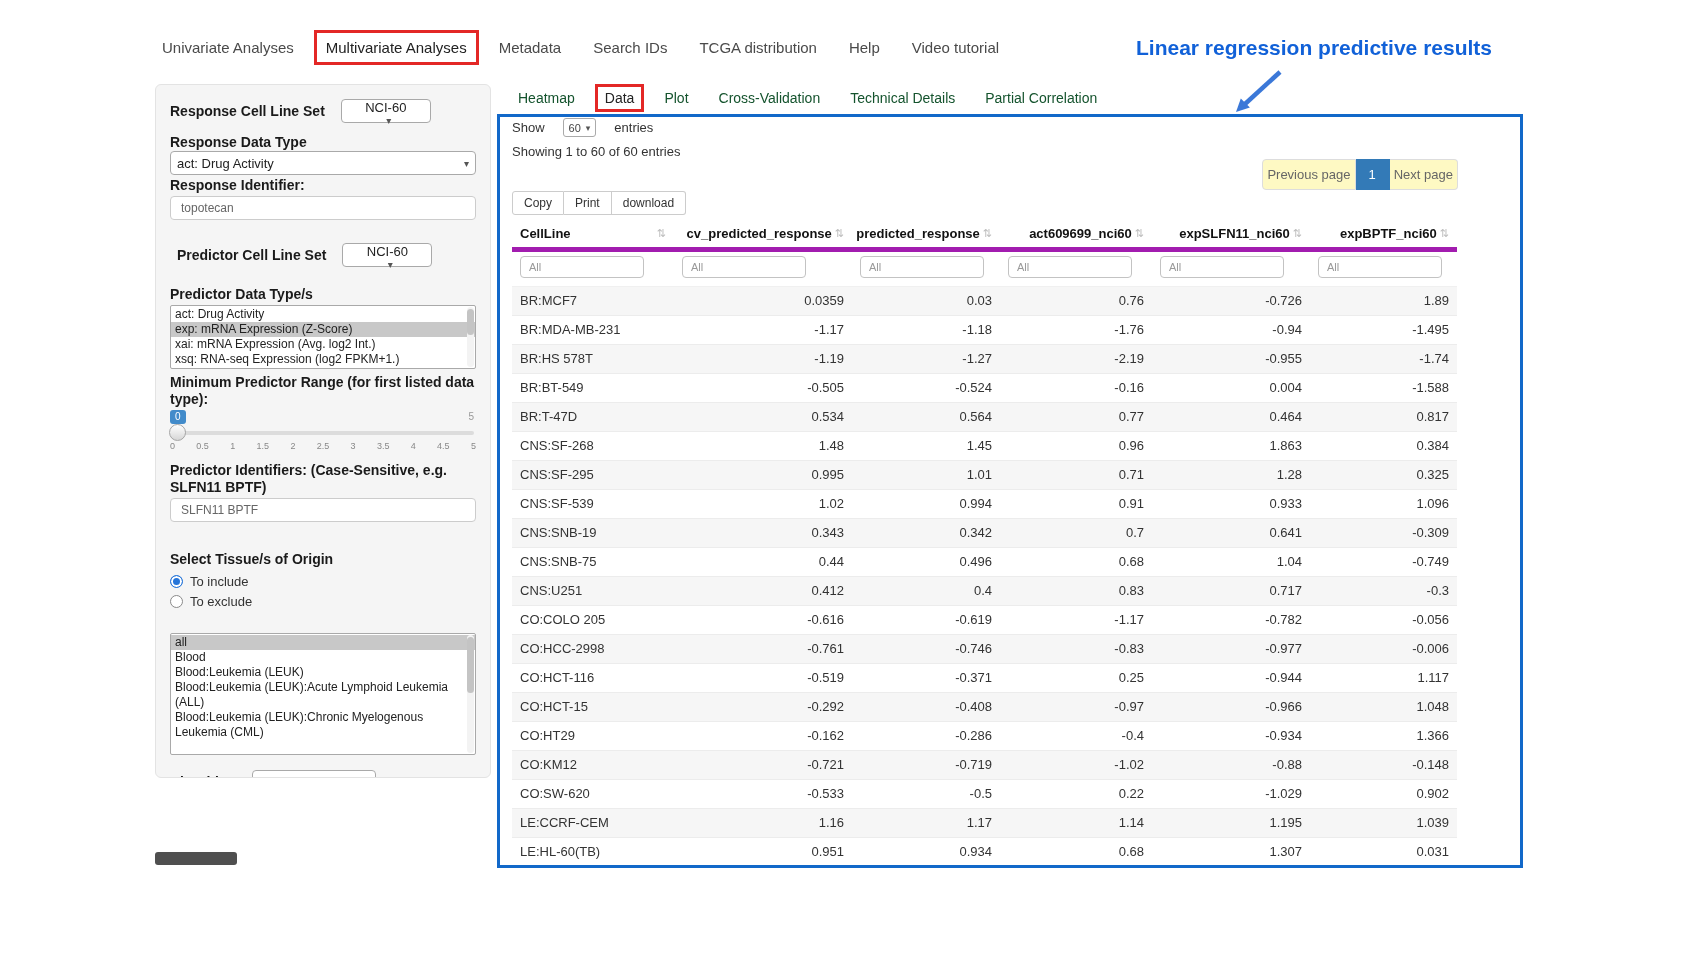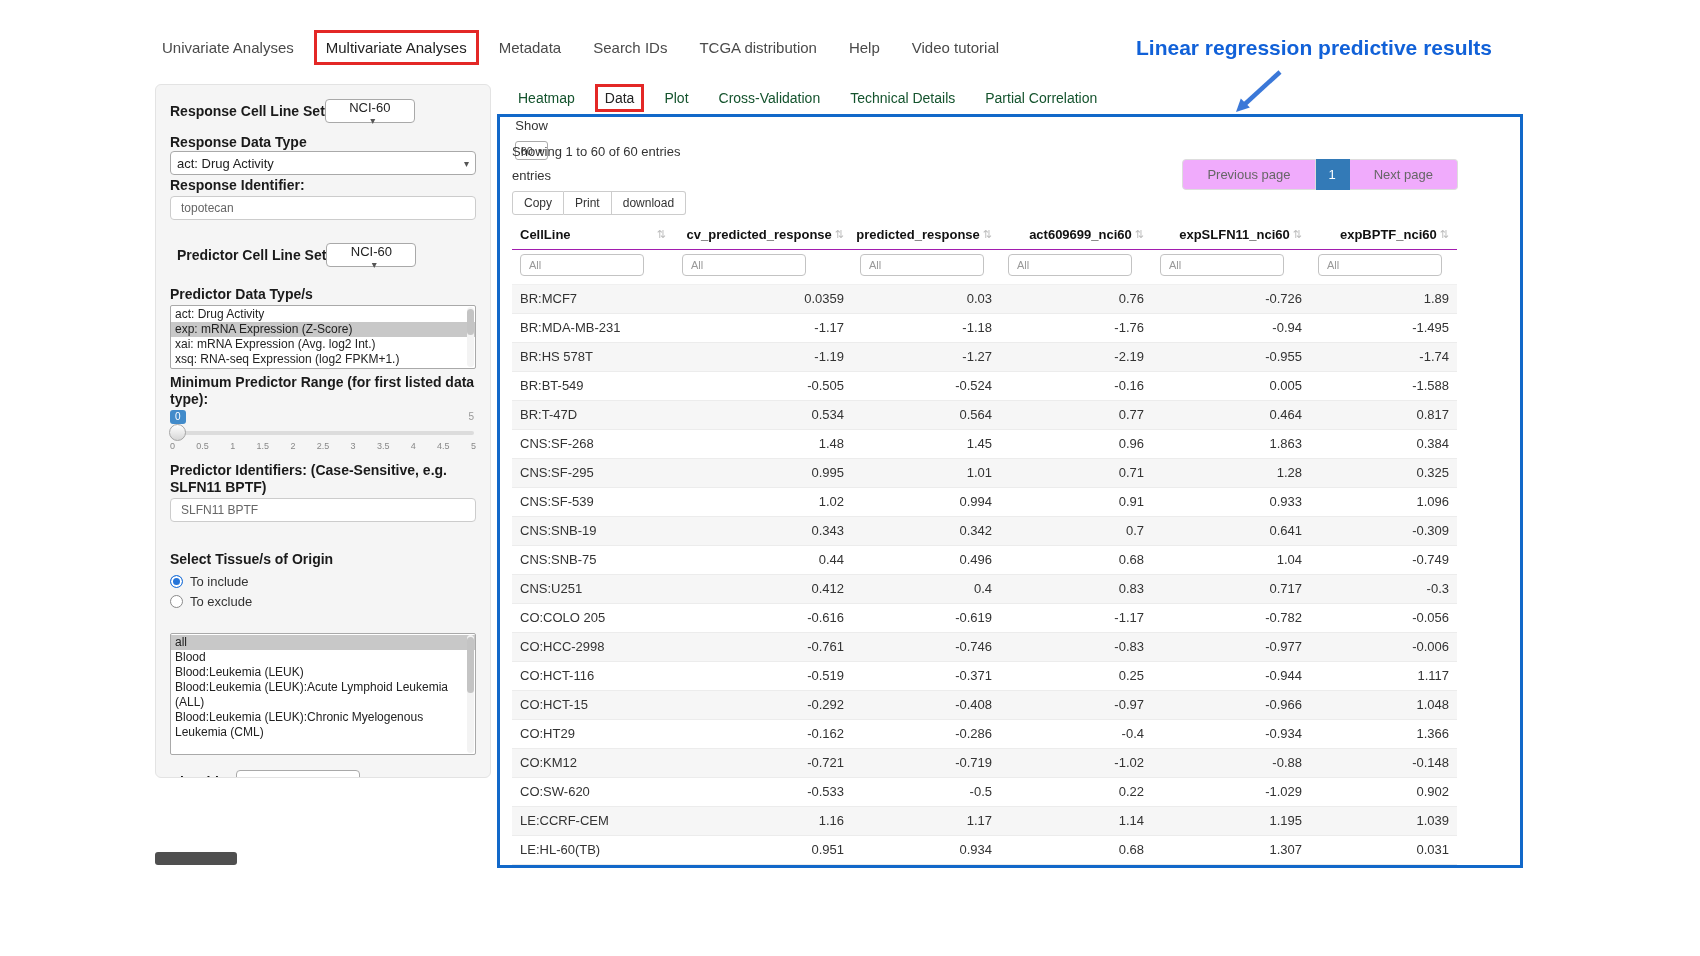--- a/index.html
+++ b/index.html
@@ -19,21 +19,21 @@
   .nav-item.red-annotation { color:#222; }
 
   
   .annotation-text { position:absolute; top:36px; right:208px; font-size:21px; font-weight:bold; color:#1161d8; }
   .annotation-arrow { position:absolute; left:1222px; top:64px; }
 
   
   .sidebar { position:absolute; left:155px; top:84px; width:336px; height:694px;
     background:#f5f5f5; border:1px solid #e3e3e3; border-radius:6px; padding:14px; overflow:hidden; }
   .lbl { font-weight:bold; font-size:14px; line-height:17px; color:#1a1a1a; }
-  .inline-row { display:flex; align-items:center; gap:0; }
+  .inline-row { display:flex; align-items:center; gap:16px; }
   .mb2{margin-bottom:2px;} .mb3{margin-bottom:3px;} .mb5{margin-bottom:5px;} .mb10{margin-bottom:10px;}
   .mb11{margin-bottom:11px;} .mb15{margin-bottom:15px;} .mb19{margin-bottom:19px;padding-left:7px;} .mb22{margin-bottom:22px;}
   .mb23{margin-bottom:23px;} .mb29{margin-bottom:29px;}
 
   .select { display:inline-flex; align-items:center; justify-content:space-between;
     background:#fff; border:1px solid #a9a9a9; border-radius:4px; height:24px;
     padding:0 6px; font-size:13px; color:#222; cursor:pointer; white-space:nowrap; }
   .select .chev { font-size:10px; color:#555; margin-left:6px; }
   .select.full { width:100%; display:flex; }
   .w-sm { width:90px;flex-direction:column; } .w-md { width:124px; }
@@ -64,42 +64,42 @@
   .radio { width:13px; height:13px; border-radius:50%; border:1px solid #8a8a8a; background:#fff; flex:0 0 auto; }
   .radio.checked { border-color:#2675d9; background:#2675d9; box-shadow:inset 0 0 0 2px #fff; }
 
   
   .tab-bar { position:absolute; left:508px; top:84px; display:flex; align-items:center; gap:10px; }
   .tab { font-size:14px; color:#14532d; padding:3px 7px; border:3px solid transparent; cursor:pointer; white-space:nowrap; }
   .tab.tab-active { color:#222; }
 
   .main-box { position:absolute; left:497px; top:114px; width:1026px; height:754px;
     border:3px solid #1268c9; background:#fff; overflow:hidden; }
-  .show-row { position:absolute; left:12px; top:1px; display:flex; align-items:center; gap:8px; font-size:13px; color:#333;flex-direction:column; }
+  .show-row { position:absolute; left:12px; top:1px; display:flex; align-items:center; gap:18px; font-size:13px; color:#333; }
   .mini-select { display:inline-flex; align-items:center; border:1px solid #aaa; border-radius:3px;
     height:19px; padding:0 5px; font-size:11px; color:#444; background:#fff; gap:5px; cursor:pointer; }
   .mini-select .chev { font-size:9px; color:#555; }
   .showing { position:absolute; left:12px; top:27px; font-size:13px; color:#333; }
 
   .pagination { position:absolute; right:62px; top:42px; display:flex; }
-  .page-btn { font-size:13px; padding:7px 24px; border:1px solid #ddd; color:#666; background:#f0abfc; cursor:pointer; white-space:nowrap; }
+  .page-btn { font-size:13px; padding:7px 4px; border:1px solid #ddd; color:#666; background:#fef9c3; cursor:pointer; white-space:nowrap; }
   .page-btn.prev { border-radius:4px 0 0 4px; }
   .page-btn.next { border-radius:0 4px 4px 0; border-left:none; }
   .page-btn.current { background:#337ab7; border-color:#337ab7; color:#fff; border-left:none; padding:7px 13px; }
 
   .export { position:absolute; left:12px; top:74px; display:flex; }
   .btn-sm { font-size:12px; padding:4px 11px; border:1px solid #ccc; background:#fff; color:#333;
     cursor:pointer; font-family:inherit; }
   .btn-sm + .btn-sm { border-left:none; }
   .btn-sm:first-child { border-radius:3px 0 0 3px; }
   .btn-sm:last-child { border-radius:0 3px 3px 0; }
 
   table.dt { position:absolute; left:12px; top:104px; width:945px; border-collapse:collapse; table-layout:fixed; }
   col.w0{width:162px;} col.w1{width:178px;} col.w2{width:148px;} col.w3{width:152px;} col.w4{width:158px;} col.w5{width:147px;}
-  thead th { padding:5px 8px; border-bottom:1px solid #a21caf; height:28px;margin-top:12px; }
+  thead th { padding:5px 8px; border-bottom:5px solid #a21caf; height:28px;margin-top:12px; }
   .th-inner { display:flex; align-items:center; gap:3px; font-size:13px; font-weight:bold; color:#111; justify-content:flex-end; }
   th:first-child .th-inner { justify-content:space-between; }
   .sort-icon { font-size:11px; color:#bdbdbd; font-weight:normal; cursor:pointer; }
   .filter-cell { height:34px; padding:4px 2px 8px 2px; text-align:left; border-bottom:1px solid #f0f0f0; }
   .filter-input { width:124px; height:22px; border:1px solid #c3c3c3; border-radius:4px; padding:0 8px;
     font-size:11px; color:#444; font-family:inherit; margin-left:6px; background:#fff; }
   .filter-input::placeholder { color:#999; }
   tbody td { height:29px; padding:0 8px; font-size:13px; color:#333; border-bottom:1px solid #ececec; }
   tbody tr:nth-child(odd) { background:#f6f6f6; }
   td.cell-num { text-align:right; }
@@ -337,21 +337,21 @@
           <td class="cell-num">-1.27</td>
           <td class="cell-num">-2.19</td>
           <td class="cell-num">-0.955</td>
           <td class="cell-num">-1.74</td>
         </tr>
         <tr class="data-row">
           <td class="cell-text">BR:BT-549</td>
           <td class="cell-num">-0.505</td>
           <td class="cell-num">-0.524</td>
           <td class="cell-num">-0.16</td>
-          <td class="cell-num">0.005</td>
+          <td class="cell-num">0.004</td>
           <td class="cell-num">-1.588</td>
         </tr>
         <tr class="data-row">
           <td class="cell-text">BR:T-47D</td>
           <td class="cell-num">0.534</td>
           <td class="cell-num">0.564</td>
           <td class="cell-num">0.77</td>
           <td class="cell-num">0.464</td>
           <td class="cell-num">0.817</td>
         </tr>

